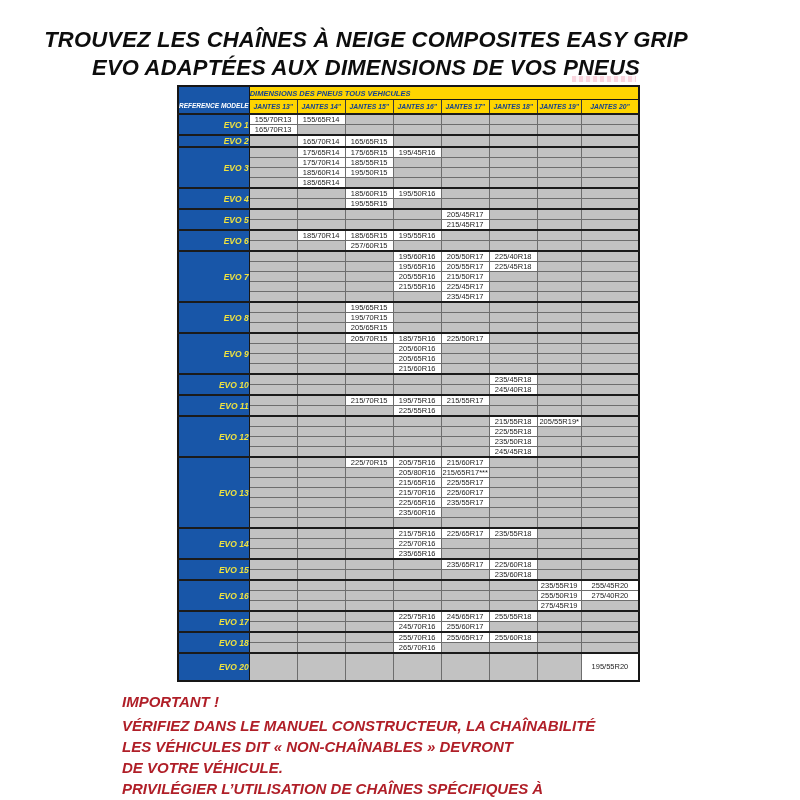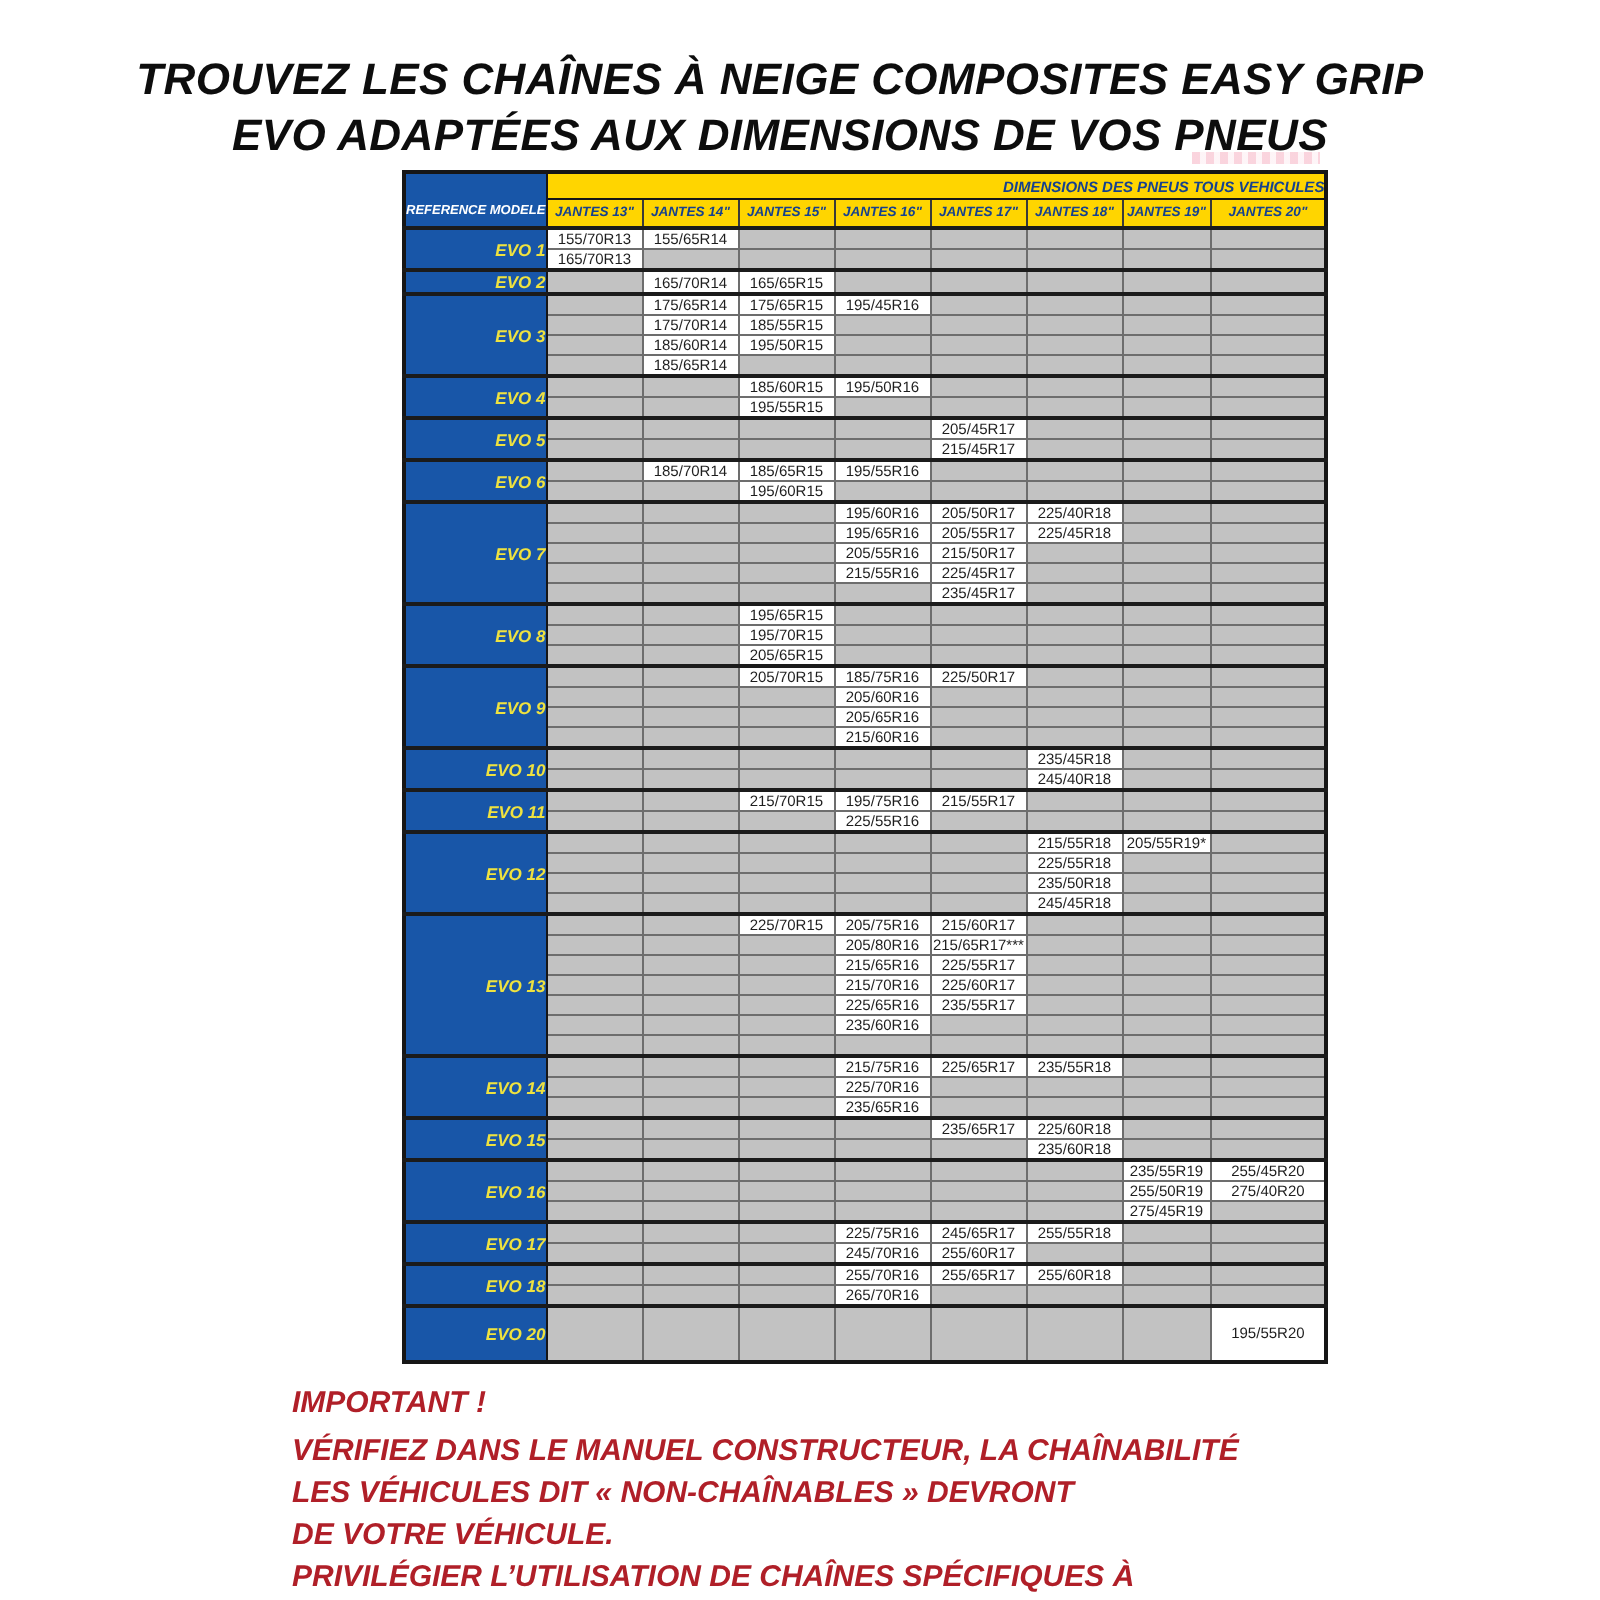--- a/index.html
+++ b/index.html
@@ -1,28 +1,28 @@
 <!DOCTYPE html>
 <html><head>
 <meta charset="utf-8">
 <style>
   html,body{margin:0;padding:0;background:#fff;}
   .page{position:relative;width:732px;height:800px;background:#ffffff;overflow:hidden;
-        font-family:"Liberation Sans",sans-serif;margin-left:24px;}
+        font-family:"Liberation Sans",sans-serif;}
   .title{position:absolute;top:26px;left:0;width:100%;text-align:center;
          font-weight:bold;font-style:italic;color:#0d0d0d;font-size:22px;line-height:28px;letter-spacing:.2px;}
   .watermark{position:absolute;left:572px;top:76px;width:64px;height:6px;opacity:.45;
              background:repeating-linear-gradient(90deg,#f4a0b5 0 4px,#fde8ee 4px 7px);}
   .twrap{position:absolute;left:177px;top:85px;}
   table{border-collapse:collapse;table-layout:fixed;border:2px solid #161616;}
   td{padding:0;overflow:hidden;white-space:nowrap;border:1px solid #6d6d6d;}
   td.corner{background:#1856a8;color:#ffffff;font-size:6.5px;font-weight:bold;font-style:italic;
             text-align:center;vertical-align:bottom;padding-bottom:4px;border-color:#161616;}
   td.span{background:#ffd500;color:#15418f;font-size:7.5px;font-weight:bold;font-style:italic;
-          text-align:right;height:12px;border-color:#161616;}
+          text-align:left;height:12px;border-color:#161616;}
   td.ch{background:#ffd500;color:#15418f;font-size:6.8px;font-weight:bold;font-style:italic;
         text-align:center;height:13px;border-color:#3a3a3a;}
   td.model{background:#1856a8;color:#efe23f;font-size:8.5px;font-weight:bold;font-style:italic;
            text-align:right;vertical-align:middle;border-color:#161616;}
   td.v{background:#ffffff;color:#1e1e1e;font-size:7.5px;text-align:center;height:9px;line-height:9px;}
   td.e{background:#c2c2c2;height:9px;}
   tr.gs td{border-top:2px solid #1b1b1b;}
   tr.tall td{height:26px;line-height:26px;}
   .footer{position:absolute;left:122px;top:692px;color:#b01f28;font-style:italic;font-weight:bold;}
   .footer .h{font-size:15px;line-height:20px;margin-bottom:3px;}
@@ -190,21 +190,21 @@
             <td class="v">185/65R15</td>
             <td class="v">195/55R16</td>
             <td class="e"></td>
             <td class="e"></td>
             <td class="e"></td>
             <td class="e"></td>
           </tr>
           <tr>
             <td class="e"></td>
             <td class="e"></td>
-            <td class="v">195/60R15</td>
+            <td class="v">257/60R15</td>
             <td class="e"></td>
             <td class="e"></td>
             <td class="e"></td>
             <td class="e"></td>
             <td class="e"></td>
           </tr>
           <tr class="gs">
             <td class="model" rowspan="5">EVO 7</td>
             <td class="e"></td>
             <td class="e"></td>

